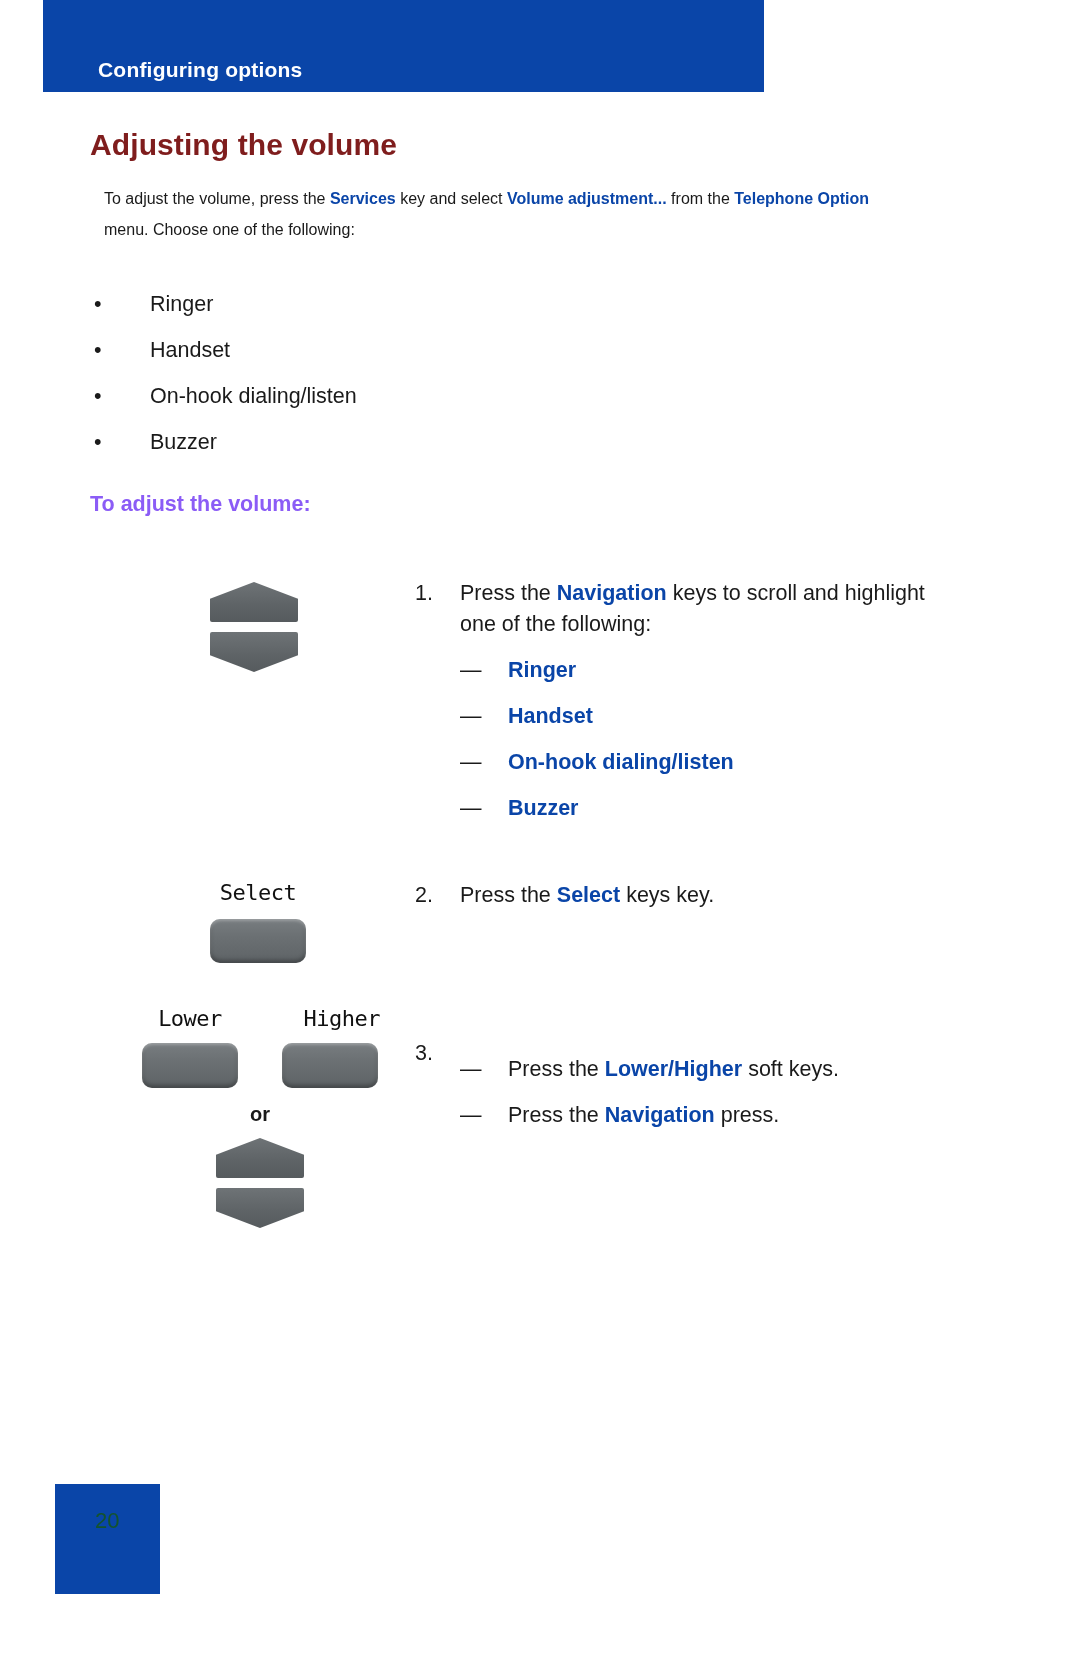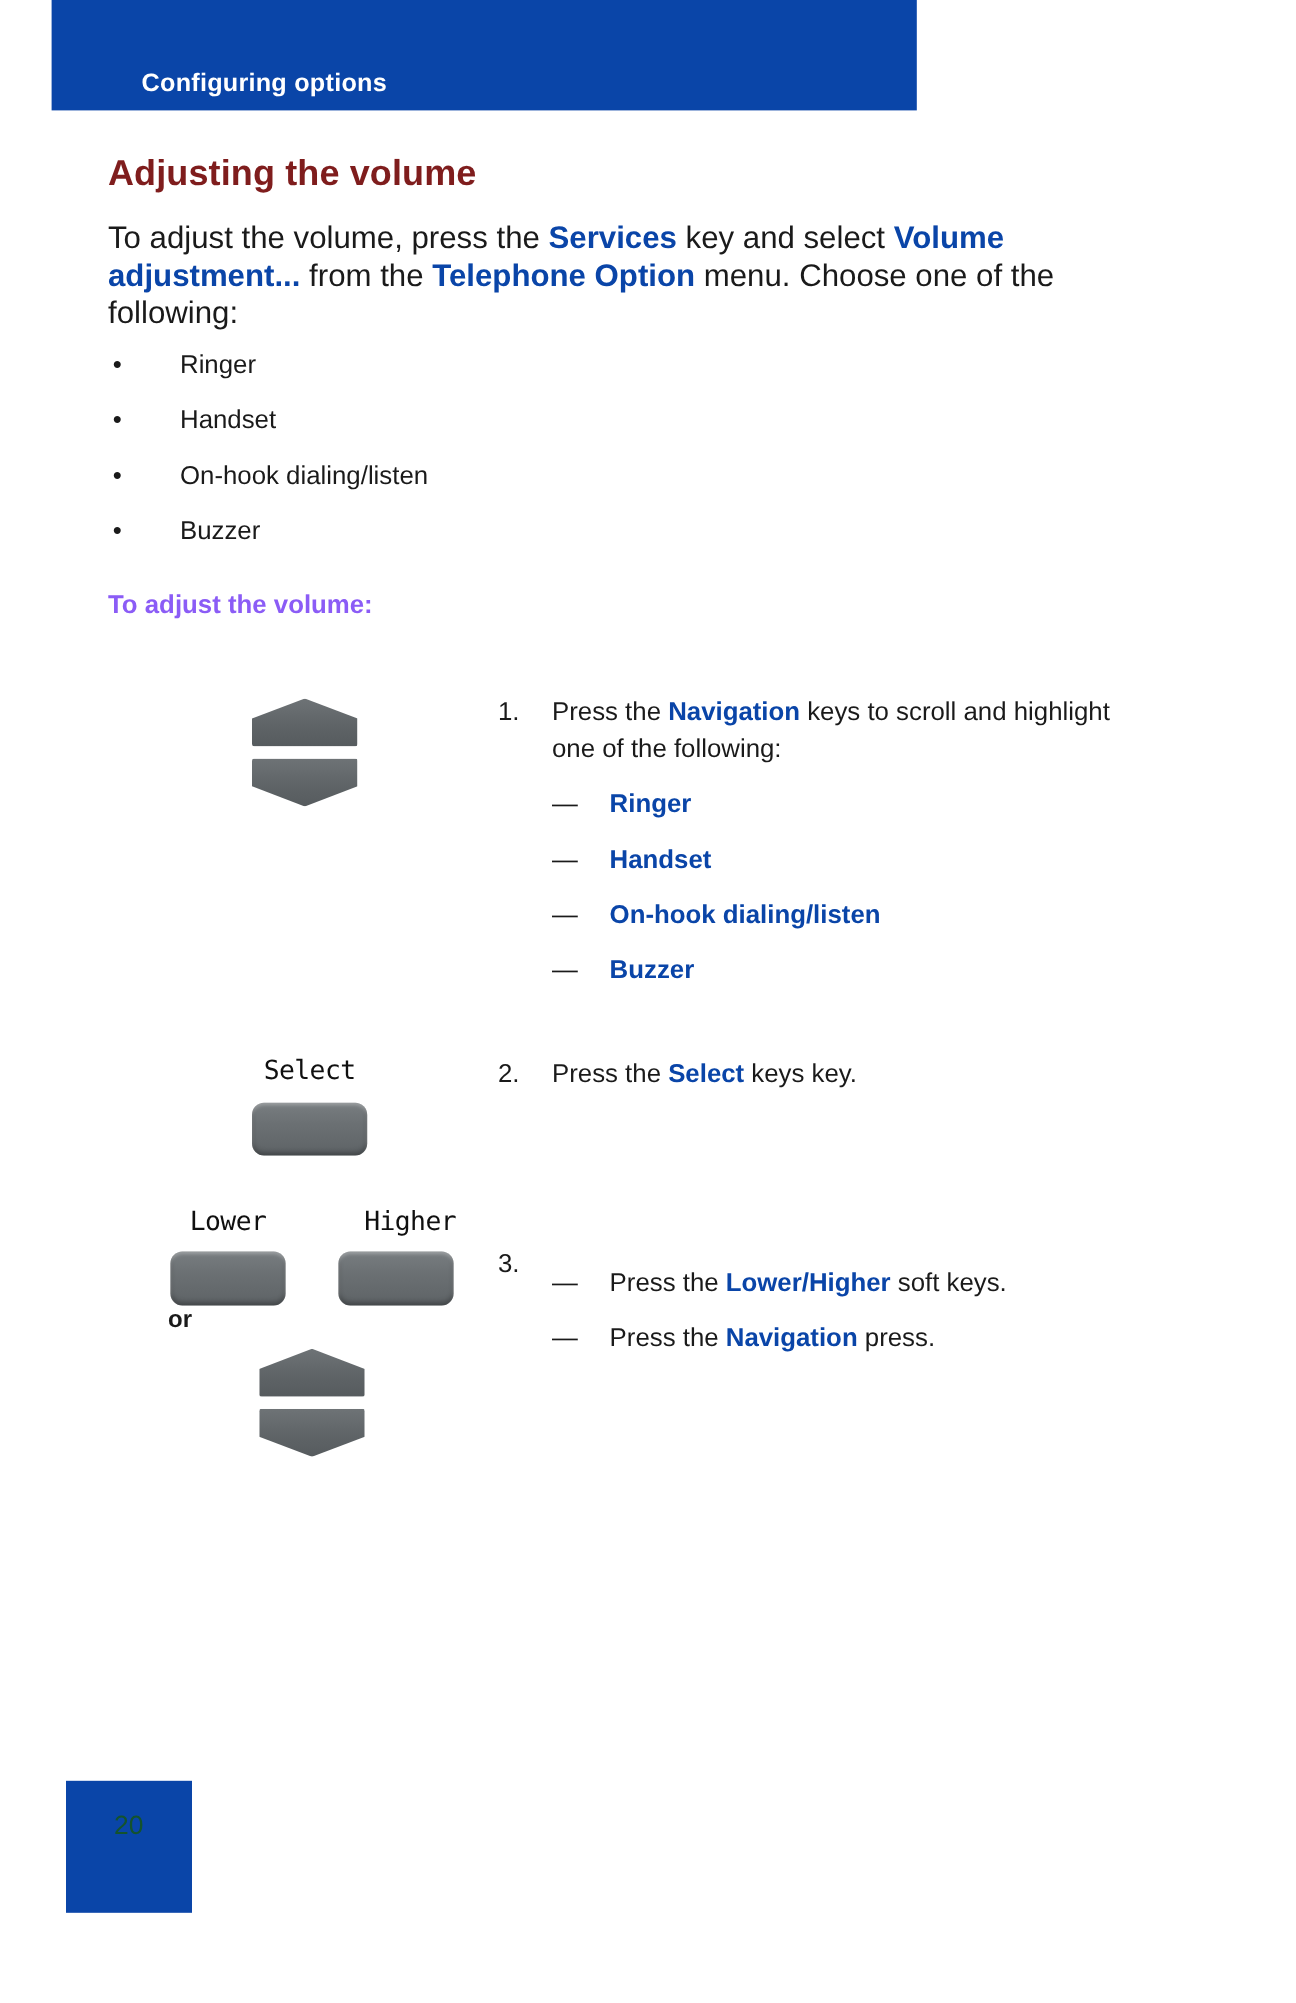--- a/index.html
+++ b/index.html
@@ -26,41 +26,40 @@
     background: #0a45a8;
   }
   .header-title {
     position: absolute;
     left: 98px;
     top: 58px;
     font-size: 21px;
     font-weight: bold;
     color: #ffffff;
     letter-spacing: 0.2px;
-    margin-left: 20px;
   }
 
   
   .page-title {
     position: absolute;
     left: 90px;
     top: 128px;
     font-size: 30px;
     font-weight: bold;
     color: #7f1d1d;
     letter-spacing: 0.1px;
   }
 
   
   .intro {
     position: absolute;
-    left: 90px;
+    left: 104px;
     top: 183px;
     width: 810px;
-    font-size: 26px;
+    font-size: 16px;
     line-height: 31px;
     color: #1a1a1a;
   }
   .b { color: #0a45a8; font-weight: bold; }
 
   
   .bullets {
     position: absolute;
     left: 90px;
     top: 292px;
@@ -256,21 +255,21 @@
     </div>
   </div>
   <div style="display:flex; justify-content:space-between; margin-top:12px;">
     <div style="width:100px; display:flex; justify-content:center;">
       <div class="softkey wide"></div>
     </div>
     <div style="width:100px; display:flex; justify-content:center;">
       <div class="softkey wide"></div>
     </div>
   </div>
-  <div style="margin-top:1px;">
+  <div style="text-align:center; margin-top:15px;">
     <span class="or-label">or</span>
   </div>
   <div style="margin-top:12px; display:flex; flex-direction:column; align-items:center;">
     <div class="nav-up"></div>
     <div style="height:10px;"></div>
     <div class="nav-dn"></div>
   </div>
 </div>
 
 <div class="step" style="left:415px; top:1038px;">

